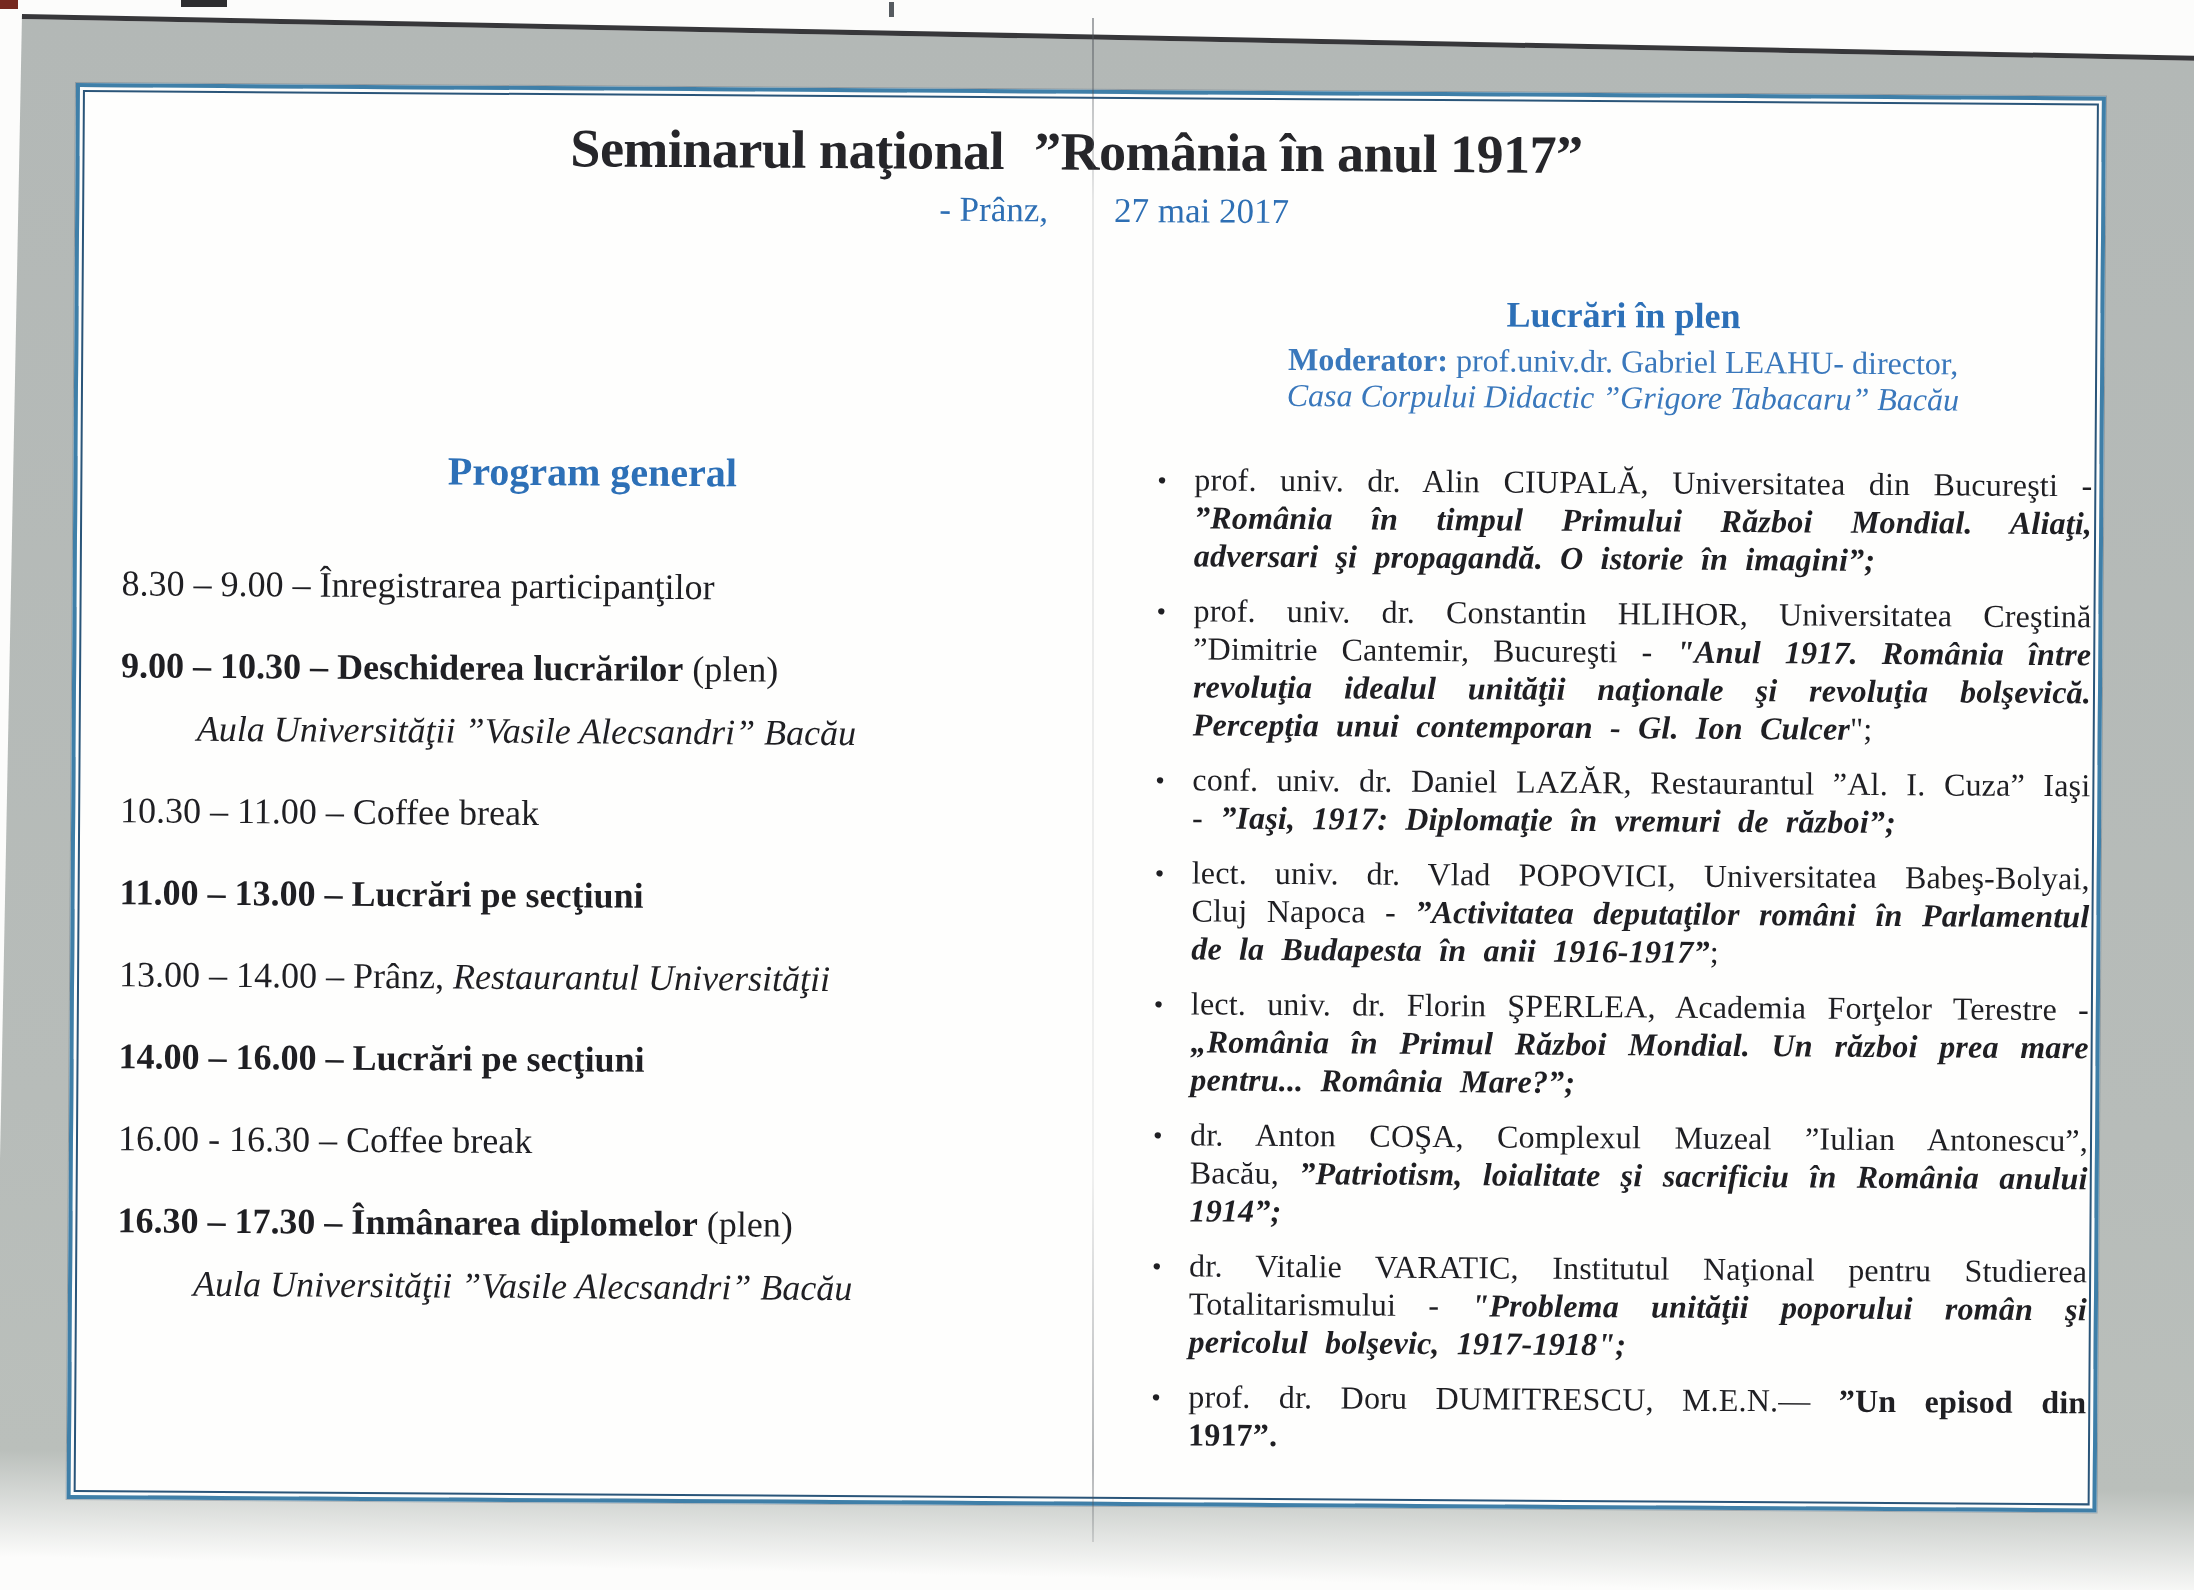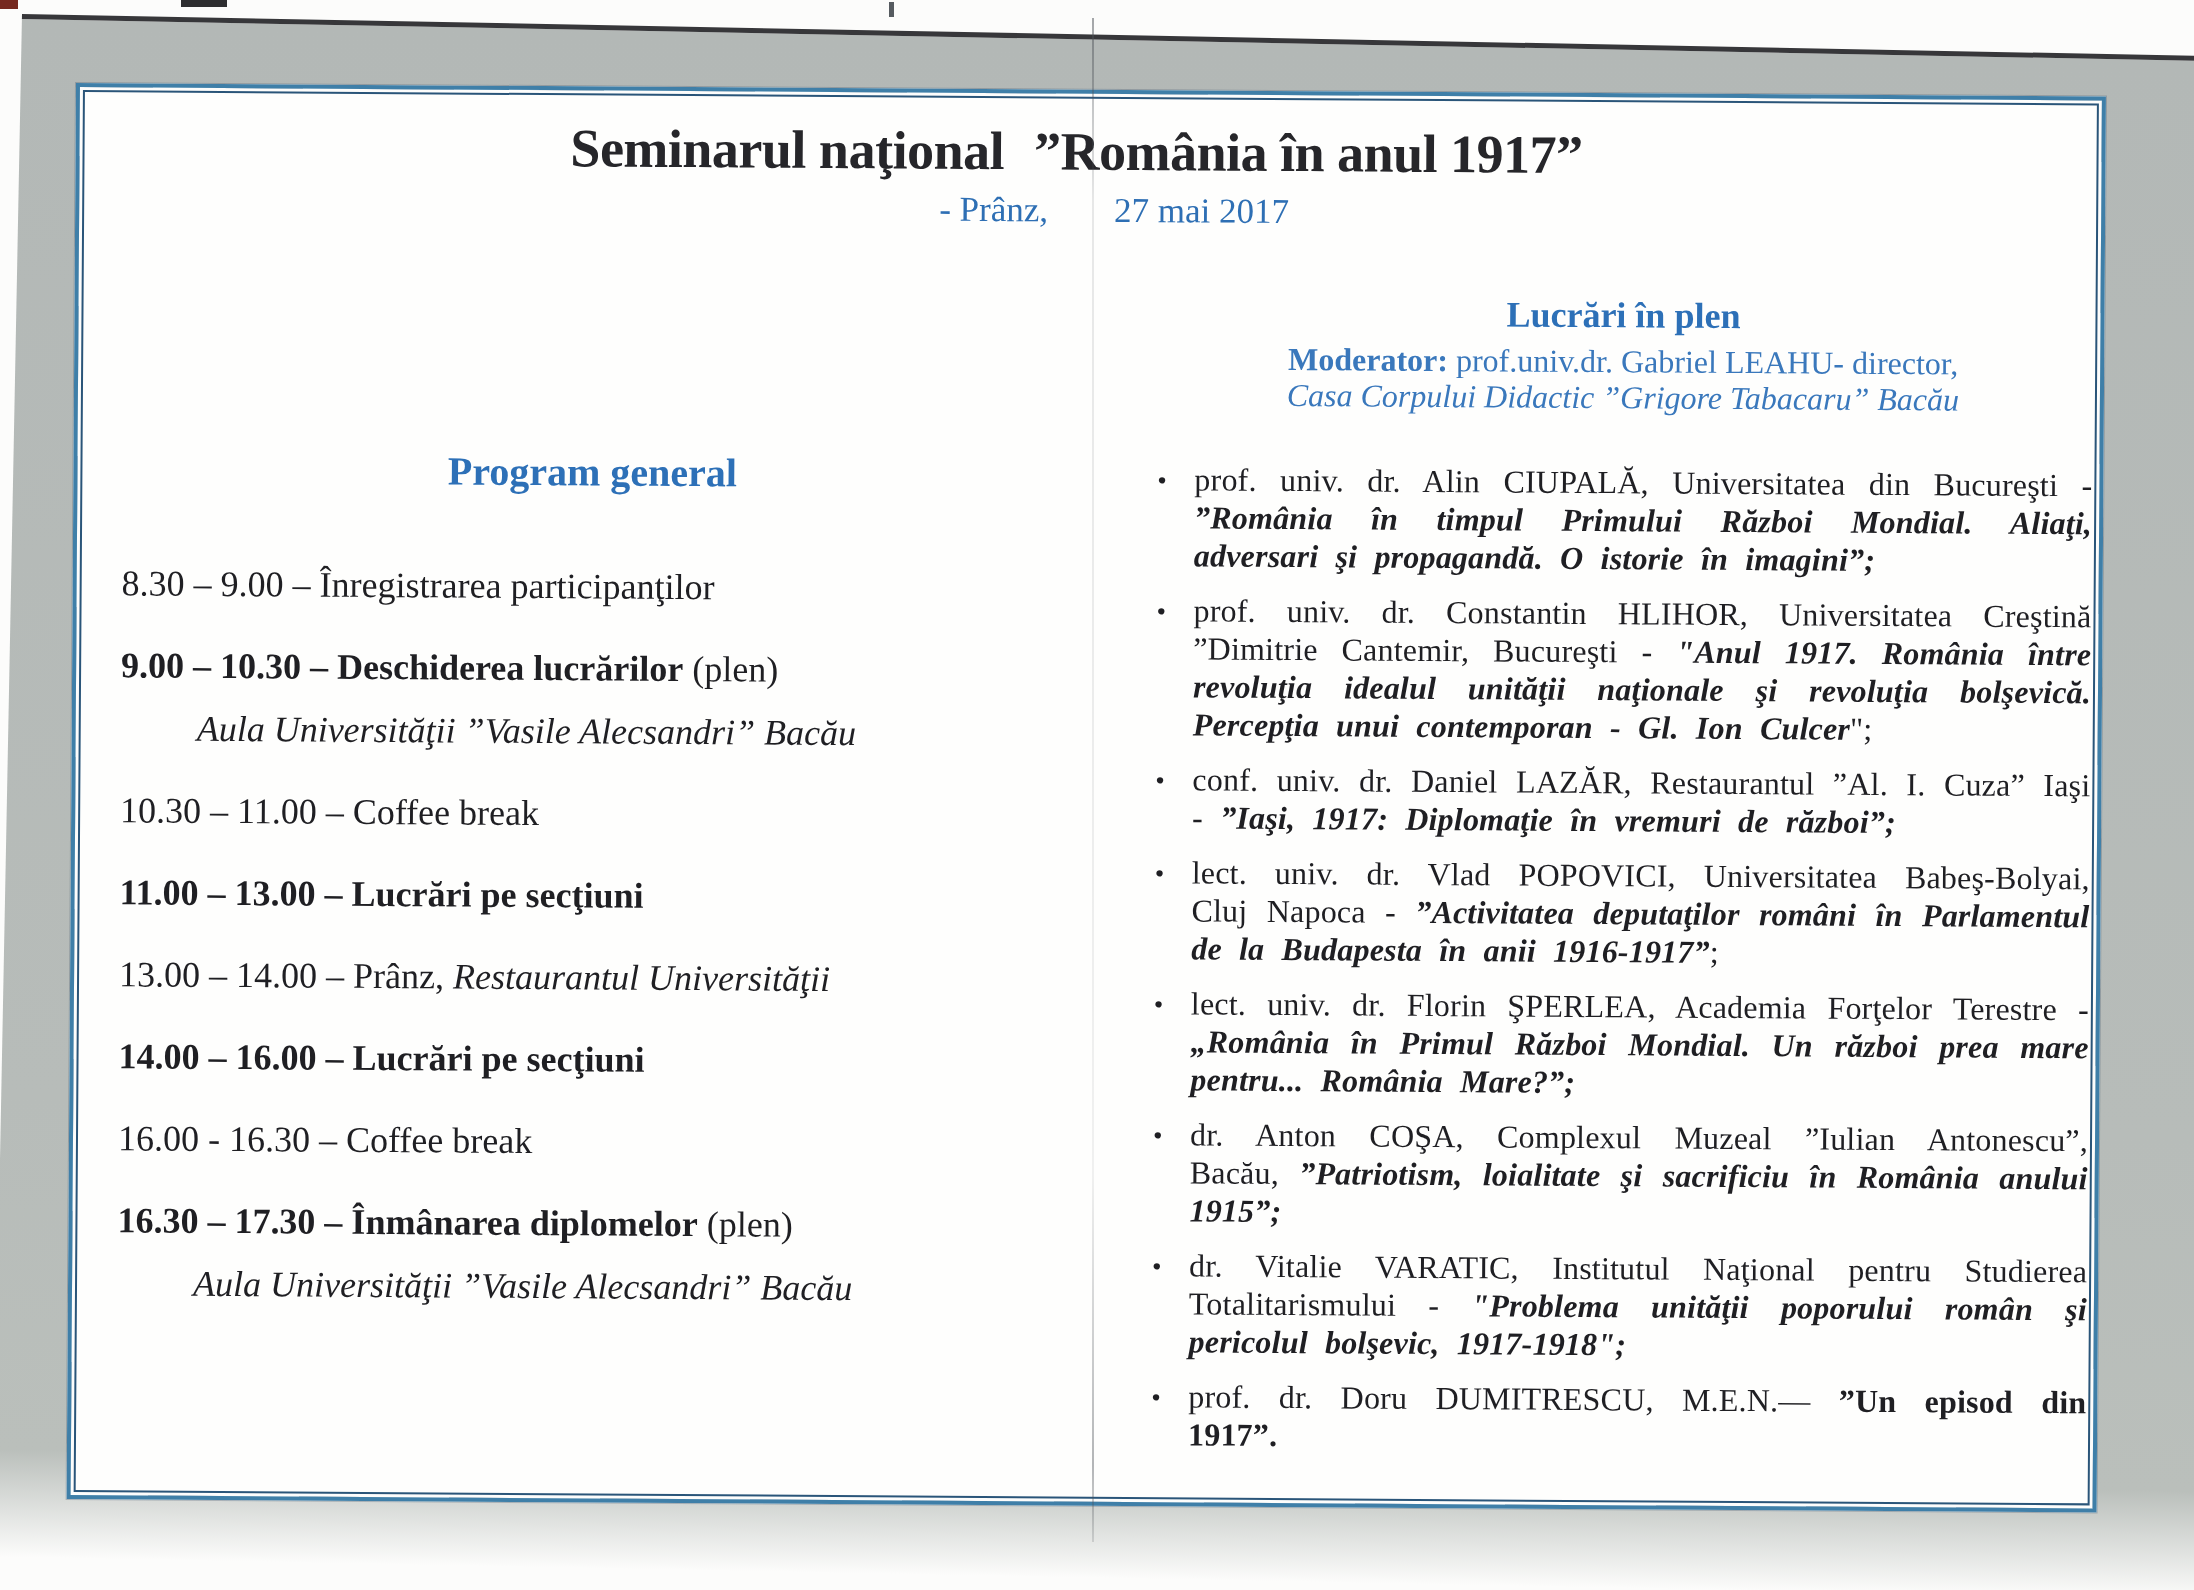--- a/index.html
+++ b/index.html
@@ -118,21 +118,21 @@
     <div class="moderator">
       <p class="m1"><span class="s-b">Moderator:</span><span> prof.univ.dr. Gabriel LEAHU- director,</span></p>
       <p class="m2">Casa Corpului Didactic ”Grigore Tabacaru” Bacău</p>
     </div>
     <ul class="talks">
         <li><span class="s-r">prof. univ. dr. Alin CIUPALĂ, Universitatea din Bucureşti - </span><span class="s-bi">”România în timpul Primului Război Mondial. Aliaţi, adversari şi propagandă. O istorie în imagini”;</span></li>
         <li><span class="s-r">prof. univ. dr. Constantin HLIHOR, Universitatea Creştină ”Dimitrie Cantemir, Bucureşti - </span><span class="s-bi">"Anul 1917. România între revoluţia idealul unităţii naţionale şi revoluţia bolşevică. Percepţia unui contemporan - Gl. Ion Culcer</span><span class="s-r">";</span></li>
         <li><span class="s-r">conf. univ. dr. Daniel LAZĂR, Restaurantul ”Al. I. Cuza” Iaşi - </span><span class="s-bi">”Iaşi, 1917: Diplomaţie în vremuri de război”;</span></li>
         <li><span class="s-r">lect. univ. dr. Vlad POPOVICI, Universitatea Babeş-Bolyai, Cluj Napoca - </span><span class="s-bi">”Activitatea deputaţilor români în Parlamentul de la Budapesta în anii 1916-1917”</span><span class="s-r">;</span></li>
         <li><span class="s-r">lect. univ. dr. Florin ŞPERLEA, Academia Forţelor Terestre - </span><span class="s-bi">„România în Primul Război Mondial. Un război prea mare pentru... România Mare?”;</span></li>
-        <li><span class="s-r">dr. Anton COŞA, Complexul Muzeal ”Iulian Antonescu”, Bacău, </span><span class="s-bi">”Patriotism, loialitate şi sacrificiu în România anului 1915”;</span></li>
+        <li><span class="s-r">dr. Anton COŞA, Complexul Muzeal ”Iulian Antonescu”, Bacău, </span><span class="s-bi">”Patriotism, loialitate şi sacrificiu în România anului 1914”;</span></li>
         <li><span class="s-r">dr. Vitalie VARATIC, Institutul Naţional pentru Studierea Totalitarismului - </span><span class="s-bi">"Problema unităţii poporului român şi pericolul bolşevic, 1917-1918";</span></li>
         <li><span class="s-r">prof. dr. Doru DUMITRESCU, M.E.N.— </span><span class="s-b">”Un episod din 1917”.</span></li>
       </ul>
   </div>
 
 </div>
 
 <div class="crease"></div>
 
 </body></html>

